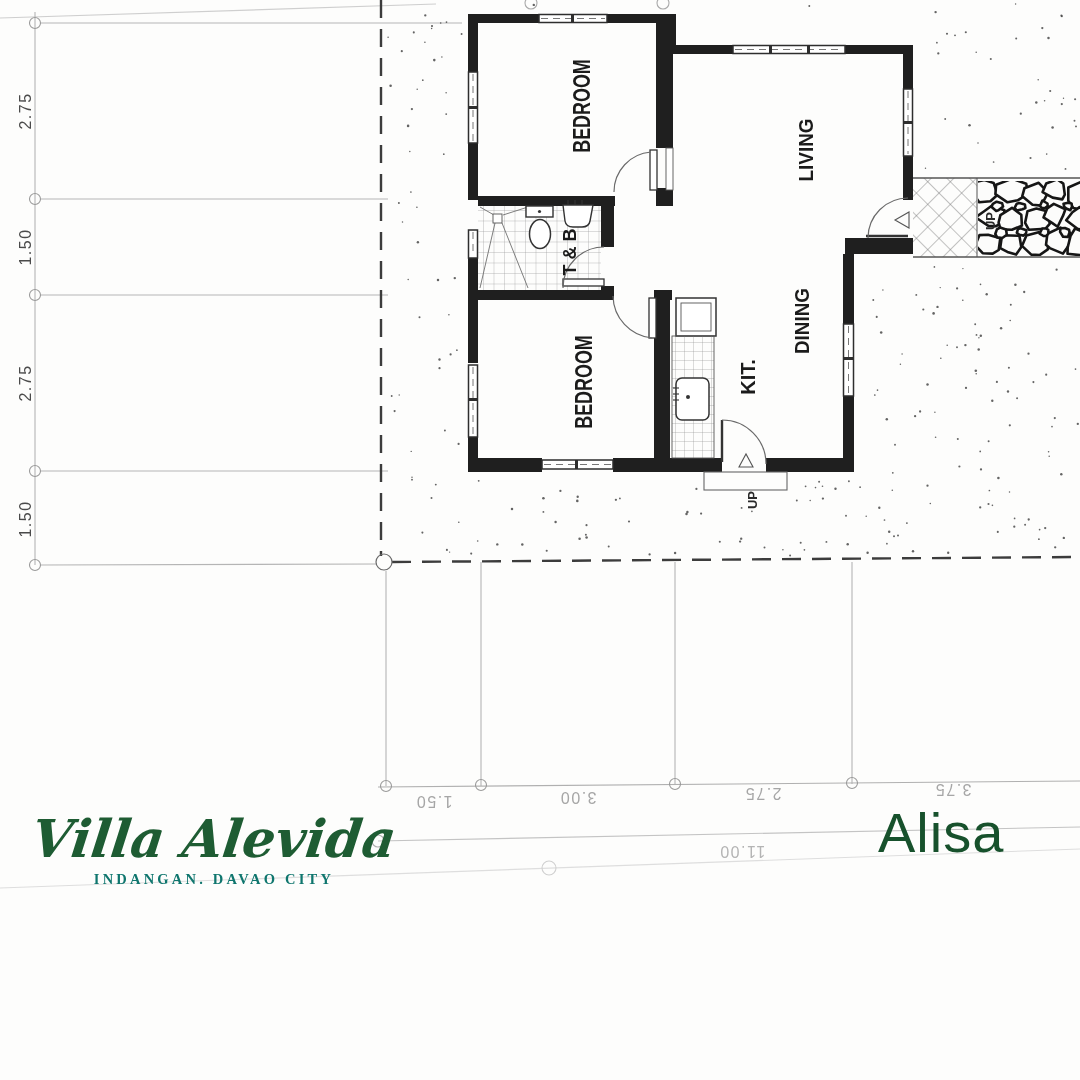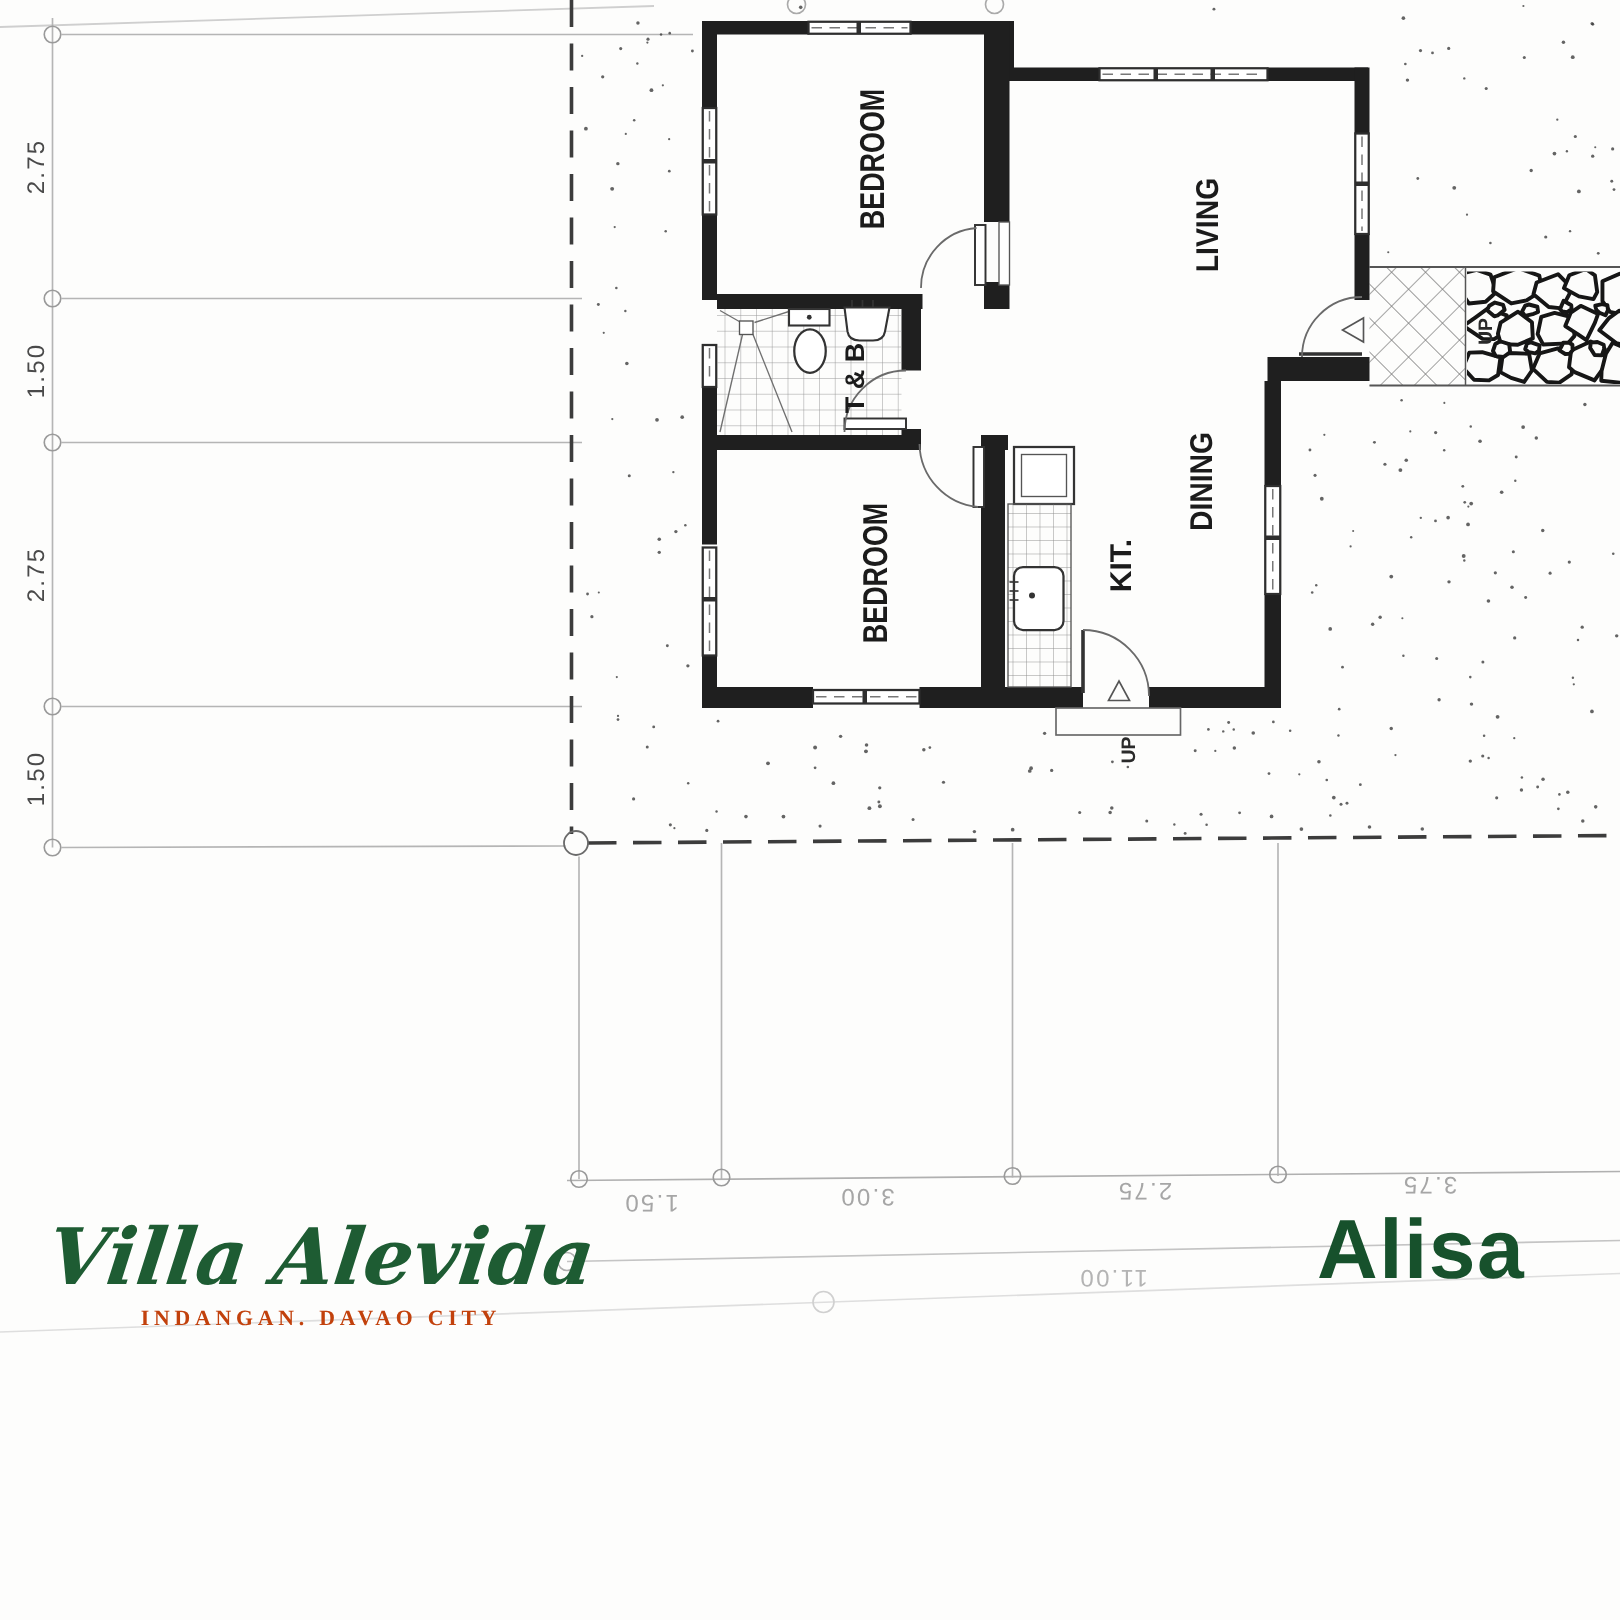--- a/index.html
+++ b/index.html
@@ -8,23 +8,23 @@
   svg{position:absolute;left:0;top:0;}
   .dim-left{font-family:"Liberation Sans",sans-serif;font-size:16px;fill:#4a4a4a;letter-spacing:1.5px;}
   .dim-bottom{font-family:"Liberation Sans",sans-serif;font-size:16px;fill:#a6a6a6;letter-spacing:1.5px;}
   .dim-total{font-family:"Liberation Sans",sans-serif;font-size:16px;fill:#b4b4b4;letter-spacing:1.5px;}
   .room-label{font-family:"Liberation Sans",sans-serif;font-weight:bold;fill:#1b1b1b;}
   .up-label{font-family:"Liberation Sans",sans-serif;font-weight:bold;font-size:13px;fill:#2a2a2a;}
   .brand{position:absolute;left:28px;top:812px;width:372px;text-align:center;}
   .brand-name{font-family:"DejaVu Serif",serif;font-style:italic;font-weight:bold;font-size:52px;
               color:#1e5c33;transform:skewX(-7deg);line-height:1.05;white-space:nowrap;}
   .brand-sub{font-family:"Liberation Serif",serif;font-weight:bold;font-size:14.5px;
-             letter-spacing:3.2px;color:#c2410c;margin-top:4px;}
+             letter-spacing:3.2px;color:#0f766e;margin-top:4px;}
   .unit{position:absolute;left:878px;top:800px;font-family:"Liberation Sans",sans-serif;
-        font-size:56px;font-weight:700;color:#17512c;letter-spacing:1px;}
+        font-size:56px;font-weight:400;color:#17512c;letter-spacing:1px;}
 </style>
 </head>
 <body>
 
 <div id="stage">
 <svg width="1080" height="1080" viewBox="0 0 1080 1080">
   <defs>
     <pattern id="tileGrid" width="10.5" height="10.5" patternUnits="userSpaceOnUse">
       <path d="M10.5 0 H0 V10.5" fill="none" stroke="#8f8f8f" stroke-width="0.6"></path>
     </pattern>

